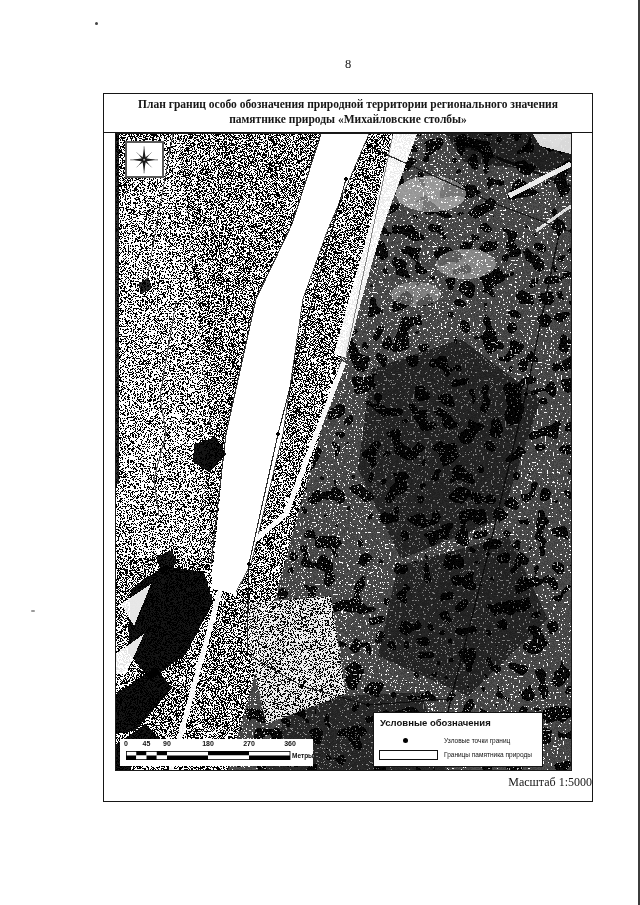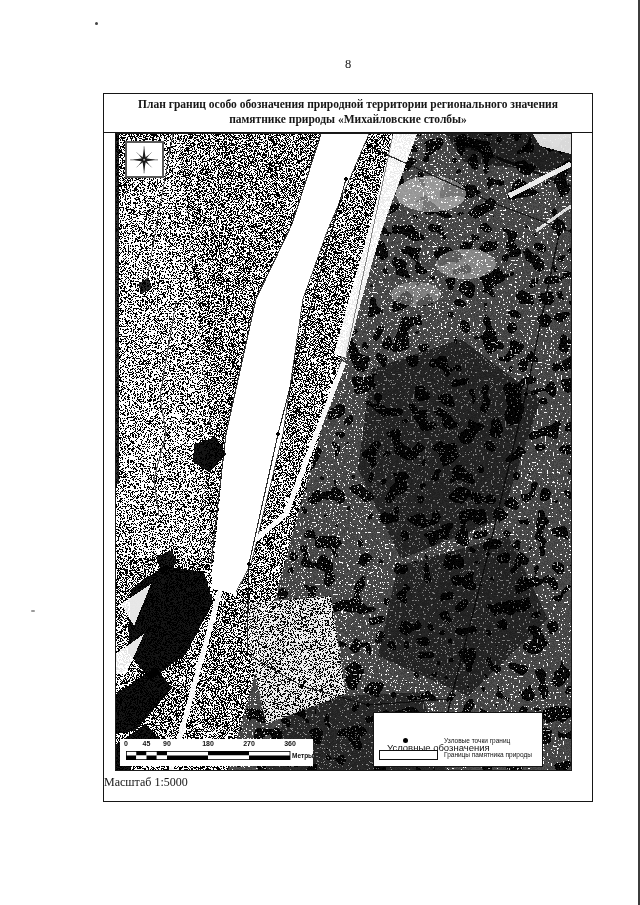--- a/index.html
+++ b/index.html
@@ -22,28 +22,28 @@
   .compass{position:absolute;left:9px;top:7px;width:39px;height:37px;box-sizing:border-box;
         border:2px solid #5a5a5a;background:#fff;display:flex;align-items:center;justify-content:center;}
   .compass svg{width:92%;height:90%;}
   .scalebar{position:absolute;left:4px;top:605px;width:193px;height:27px;background:#fff;
         font-family:"Liberation Sans",sans-serif;}
   .sb-tick{position:absolute;top:1px;transform:translateX(-50%);font-size:7px;font-weight:700;color:#111;}
   .sb-bar{position:absolute;left:6px;top:12px;}
   .sb-unit{position:absolute;left:172px;top:13px;font-size:6.5px;font-weight:700;color:#111;}
   .legend{position:absolute;left:257px;top:578px;width:170px;height:55px;background:#fff;
         border:1.5px solid #141414;box-sizing:border-box;font-family:"Liberation Sans",sans-serif;}
-  .legend-title{position:absolute;left:13px;top:4px;font-size:9.5px;font-weight:400;color:#111;margin-top:25px;}
+  .legend-title{position:absolute;left:6px;top:4px;font-size:9.5px;font-weight:700;color:#111;}
   .legend-row{position:absolute;left:0;width:100%;height:14px;}
   .legend-row.r1{top:20px;} .legend-row.r2{top:34px;}
   .legend-dot{position:absolute;left:29px;top:5px;width:5px;height:5px;background:#000;border-radius:50%;}
   .legend-rect{position:absolute;left:5px;top:3px;width:59px;height:10px;background:#fff;
         border:1.5px solid #111;box-sizing:border-box;}
   .legend-label{position:absolute;left:70px;top:4px;font-size:6.5px;color:#111;white-space:nowrap;}
-  .map-caption{position:absolute;left:0;top:681px;width:100%;text-align:left;font-size:12px;}
+  .map-caption{position:absolute;left:0;top:681px;width:100%;text-align:right;font-size:12px;}
 </style>
 </head>
 <body>
 
 <div class="page">
   <div class="scan-edge"></div>
   <div class="artifact a1"></div>
   <div class="artifact a2"></div>
 
   <div class="page-number">8</div>

